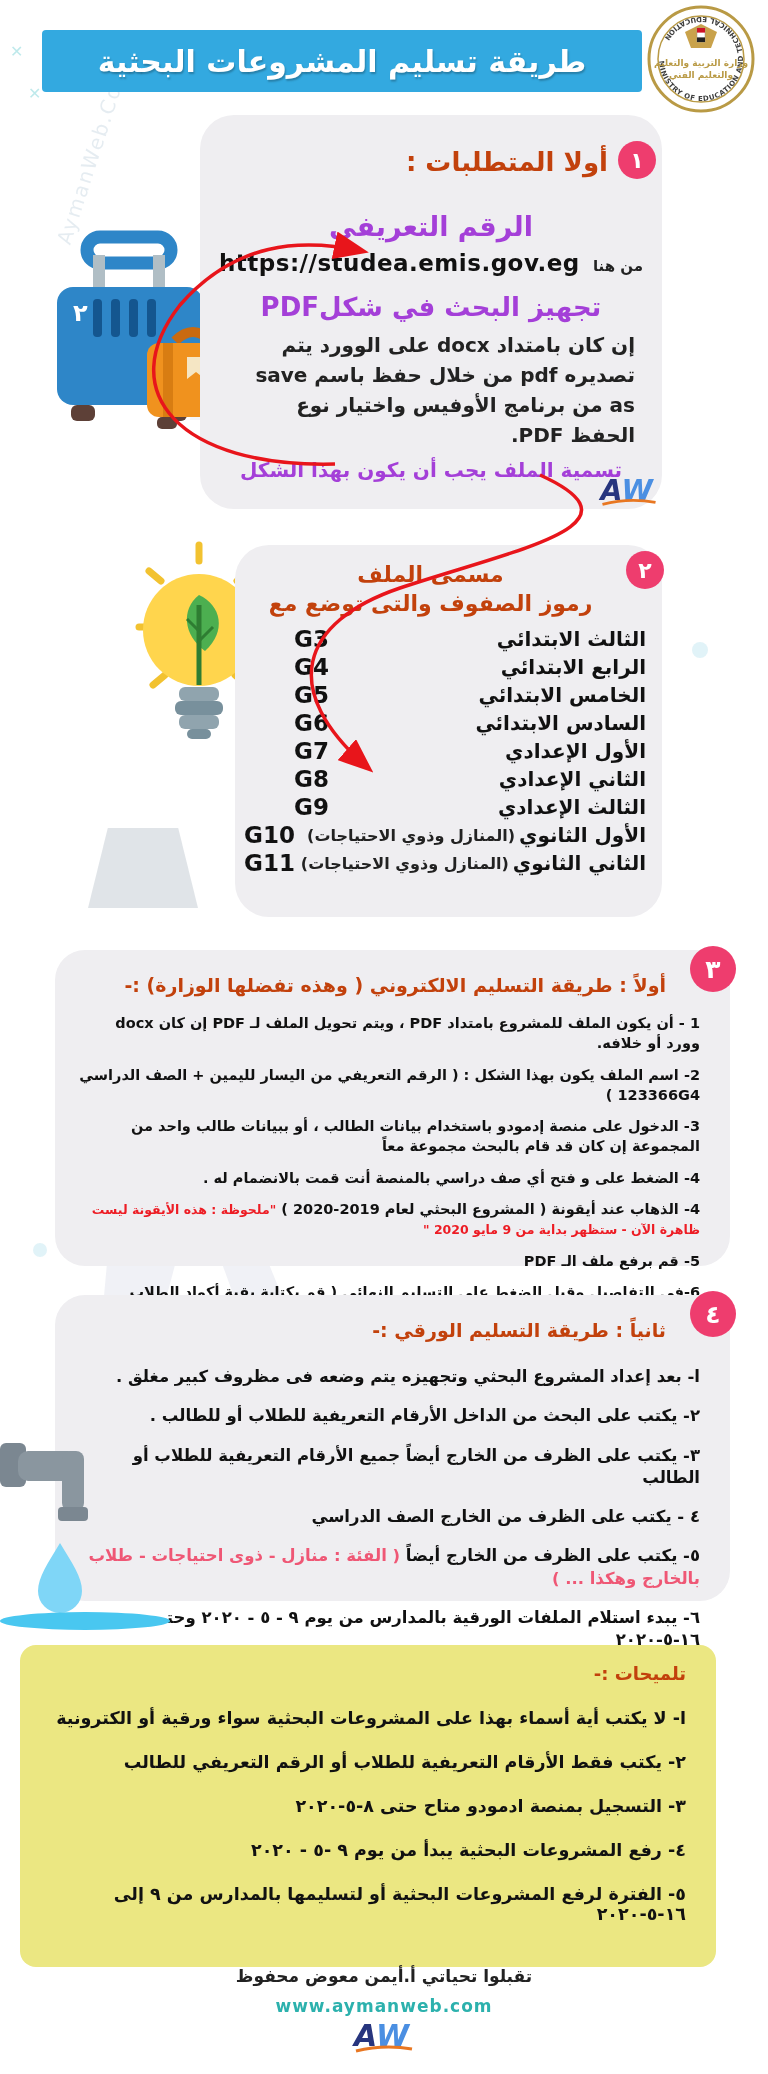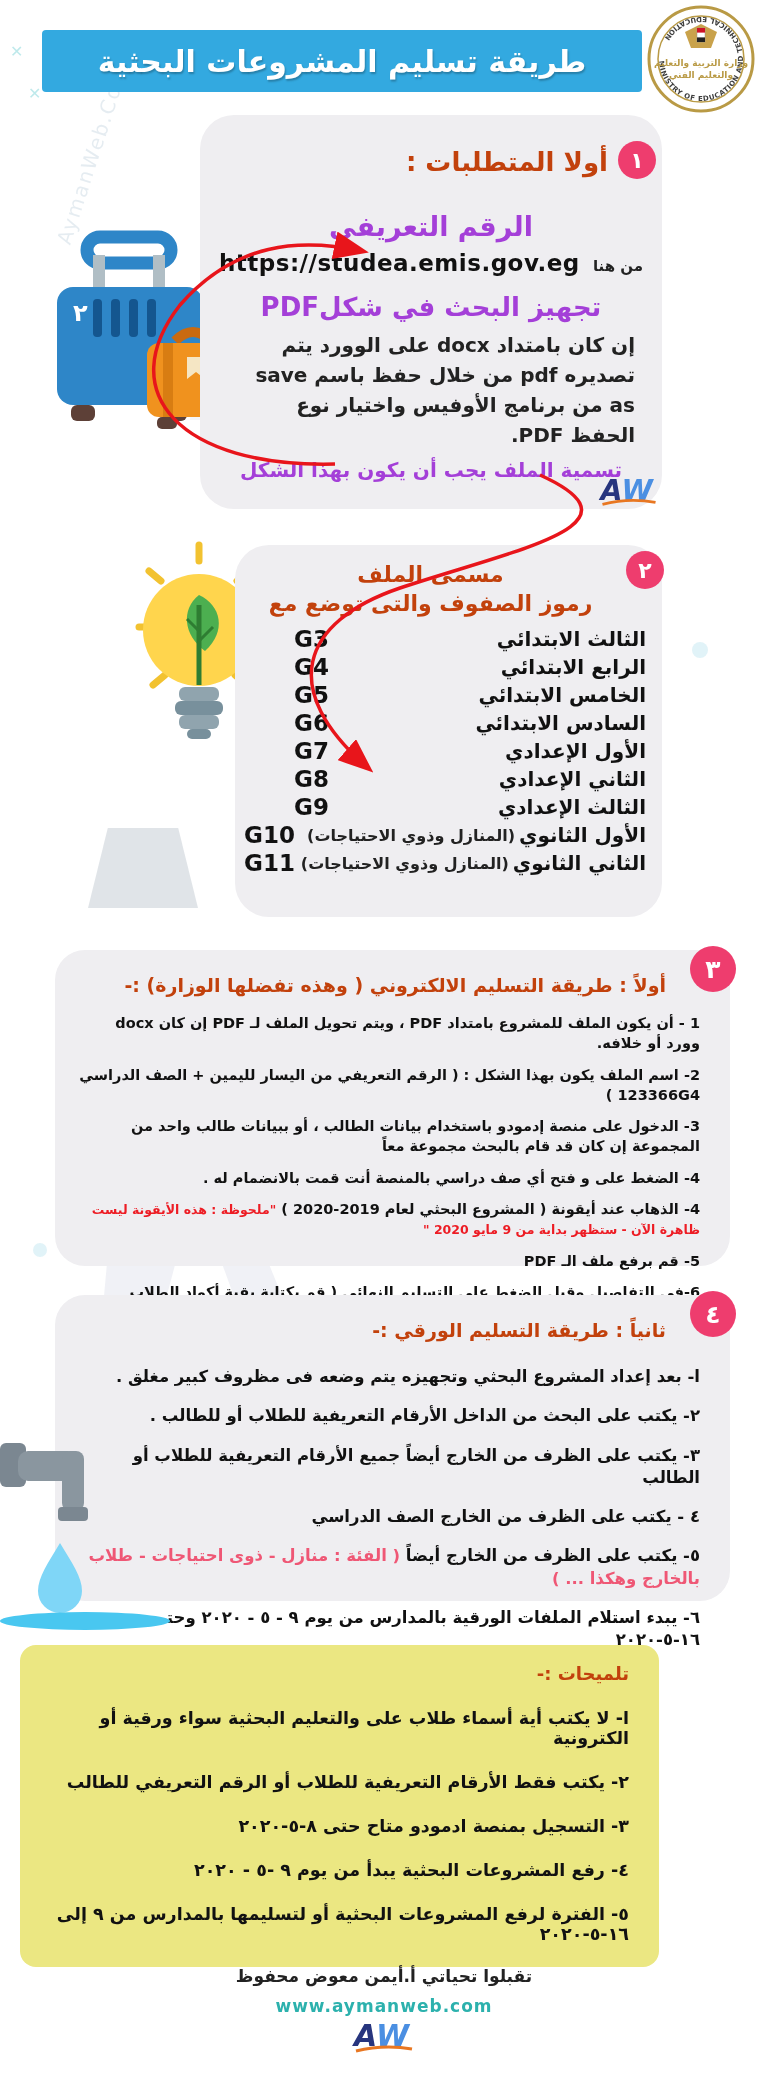--- a/index.html
+++ b/index.html
@@ -57,21 +57,21 @@
   .s3-items{padding:6px 30px 0 24px;}
   .s3-item{margin:11px 0;direction:rtl;text-align:right;font-size:14.5px;font-weight:bold;
            color:#111;line-height:1.4;}
   .red-note{color:#ed1c24;font-size:12.5px;}
   .s4-items{padding:8px 30px 0 24px;}
   .s4-item{margin:17px 0;direction:rtl;text-align:right;font-size:16.5px;font-weight:bold;
            color:#111;line-height:1.35;}
   .pink-note{color:#ef5775;}
 
   
-  #tips{position:absolute;left:20px;top:1645px;width:639px;height:322px;background:#ebe782;
+  #tips{position:absolute;left:20px;top:1645px;width:696px;height:322px;background:#ebe782;
         border-radius:16px;}
   .tips-title{padding:18px 30px 0;text-align:right;font-size:18px;font-weight:bold;direction:rtl;}
   .tips-item{margin:24px 0;padding:0 30px;direction:rtl;text-align:right;font-size:17.5px;
              font-weight:bold;color:#111;}
 
   
   .footer-sign{position:absolute;left:0;top:1966px;width:768px;text-align:center;font-size:17px;
                font-weight:bold;color:#222;direction:rtl;}
   .footer-site{position:absolute;left:0;top:1996px;width:768px;text-align:center;font-size:17px;
                font-weight:bold;color:#2cb1ad;letter-spacing:1px;}
@@ -272,21 +272,21 @@
     <rect x="0" y="18" width="26" height="44" rx="6" fill="#7b8791"></rect>
     <rect x="18" y="26" width="60" height="30" rx="10" fill="#8a969f"></rect>
     <rect x="62" y="26" width="22" height="60" rx="8" fill="#8a969f"></rect>
     <rect x="58" y="82" width="30" height="14" rx="4" fill="#7b8791"></rect>
     <path d="M 60 118 C 72 138 82 152 82 166 A 22 22 0 1 1 38 166 C 38 152 48 138 60 118 Z" fill="#7fd6f7"></path>
     <ellipse cx="85" cy="196" rx="85" ry="9" fill="#49c7f0"></ellipse>
   </svg>
 
   <div id="tips">
     <div class="tips-title pink">تلميحات :-</div>
-    <div class="tips-item">ا- لا يكتب أية أسماء طلاب على والتعليم البحثية سواء ورقية أو الكترونية</div>
+    <div class="tips-item">ا- لا يكتب أية أسماء بهذا على المشروعات البحثية سواء ورقية أو الكترونية</div>
     <div class="tips-item">٢- يكتب فقط الأرقام التعريفية للطلاب أو الرقم التعريفي للطالب</div>
     <div class="tips-item">٣- التسجيل بمنصة ادمودو متاح حتى ٨-٥-٢٠٢٠</div>
     <div class="tips-item">٤- رفع المشروعات البحثية يبدأ من يوم ٩ -٥ - ٢٠٢٠</div>
     <div class="tips-item">٥- الفترة لرفع المشروعات البحثية أو لتسليمها بالمدارس من ٩ إلى ١٦-٥-٢٠٢٠</div>
   </div>
 
   <div class="footer-sign">تقبلوا تحياتي أ.أيمن معوض محفوظ</div>
   <div class="footer-site">www.aymanweb.com</div>
   <svg class="aw-logo-footer" viewBox="0 0 64 38">
     <text x="2" y="28" font-size="30" font-weight="bold" font-style="italic" fill="#27357e">A</text>

